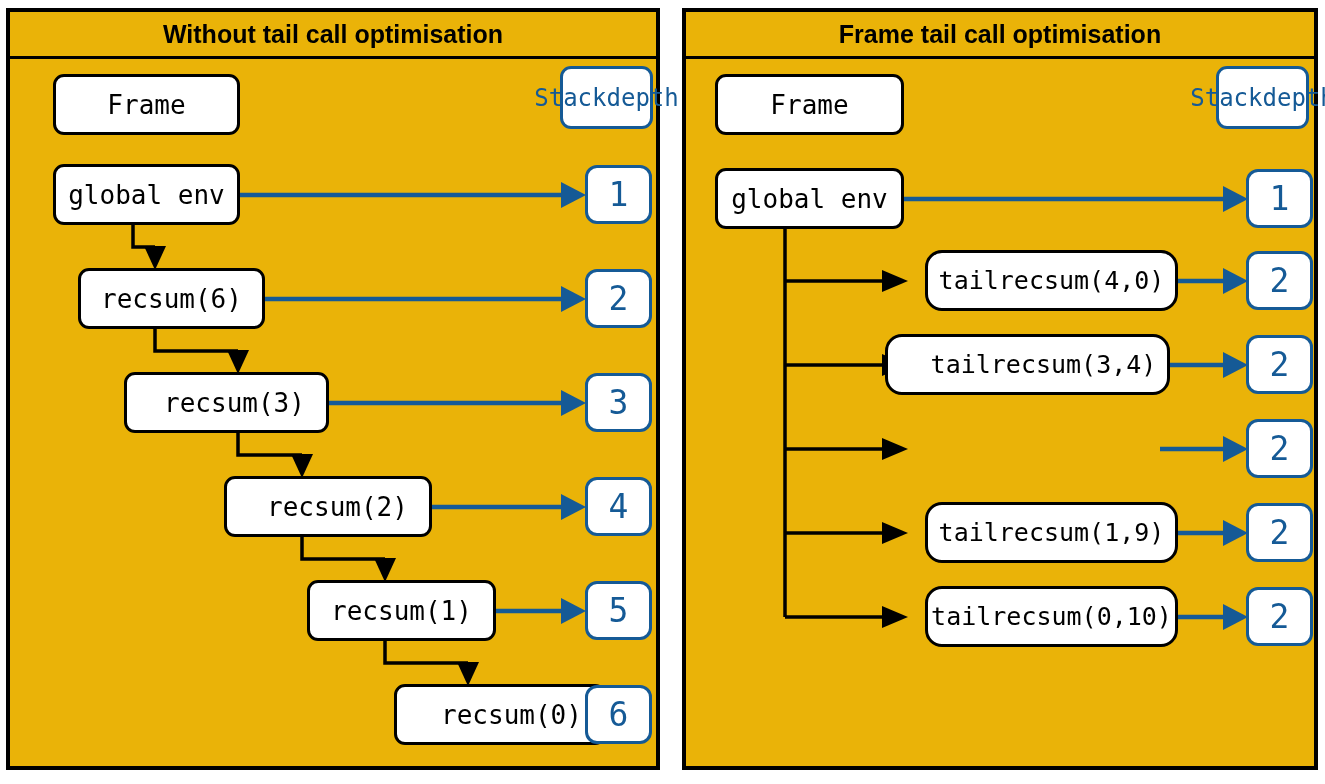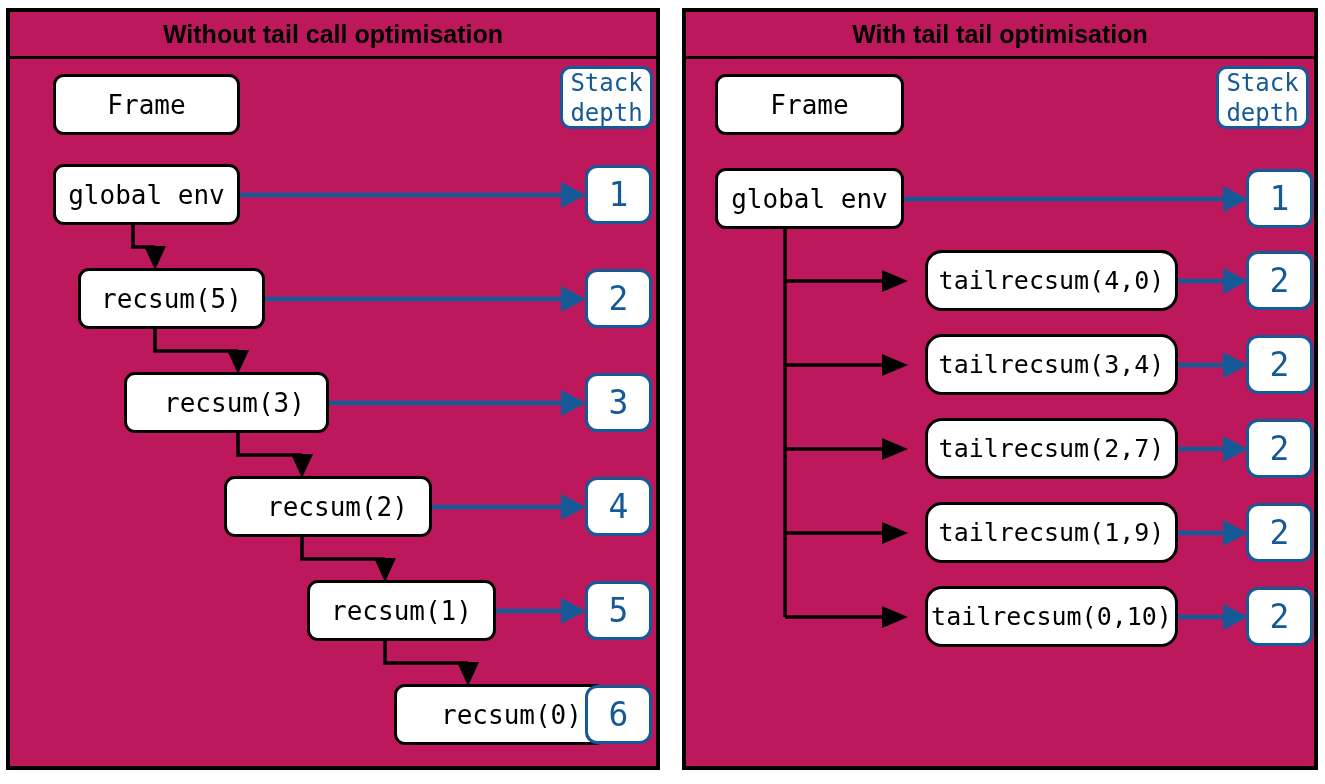--- a/index.html
+++ b/index.html
@@ -1,21 +1,21 @@
 <!DOCTYPE html>
 <html style="--blue: #155a96;"><head>
 <meta charset="utf-8">
 <style>
   html,body{margin:0;padding:0;background:#ffffff;}
   .stage{
     position:relative;width:1325px;height:784px;background:#ffffff;
     font-family:"DejaVu Sans Mono", monospace;overflow:hidden;
   }
   .panel{
-    position:absolute;top:8px;height:754px;background:#be185d;
+    position:absolute;top:8px;height:754px;background:#eab308;
     border:4px solid #000;
   }
   .panel-title{
     height:44px;line-height:44px;border-bottom:3px solid #000;
     text-align:center;font-family:"Liberation Sans", sans-serif;
     font-weight:bold;font-size:25px;color:#000;
   }
   .overlay{position:absolute;left:0;top:0;width:1325px;height:784px;z-index:5;pointer-events:none;}
   .fbox{
     position:absolute;z-index:10;height:55px;background:#fff;
@@ -26,21 +26,21 @@
   .fbox.small{font-size:25px;border-radius:17px;}
   .dbox{
     position:absolute;z-index:10;width:61px;height:53px;background:#fff;
     border:3.5px solid var(--blue);border-radius:12px;
     display:flex;align-items:center;justify-content:center;
     font-size:33px;color:var(--blue);
   }
   .sdbox{
     position:absolute;z-index:10;width:87px;height:57px;background:#fff;
     border:3.5px solid var(--blue);border-radius:11px;
-    display:flex;flex-direction:column;align-items:center;justify-content:center;
+    display:flex;flex-direction:row;align-items:center;justify-content:center;
     font-size:24px;line-height:30px;color:var(--blue);
   }
   .k{stroke:#000;stroke-width:3.5;fill:none;}
   .kf{fill:#000;stroke:none;}
   .b{stroke:var(--blue);stroke-width:4.5;fill:none;}
   .bf{fill:var(--blue);stroke:none;}
 </style>
 </head>
 <body>
 
@@ -109,47 +109,46 @@
     <div class="panel-title">Without tail call optimisation</div>
   </section>
 
   <div class="fbox" style="left:36px;top:74px;width:181px;">Frame</div>
   <div class="sdbox" style="left:560px;top:66px;">
     <span>Stack</span>
     <span>depth</span>
   </div>
 
   <div class="fbox" style="left:36px;top:164px;width:181px;">global env</div>
-  <div class="fbox" style="left:61px;top:268px;width:181px;">recsum(5)</div>
+  <div class="fbox" style="left:61px;top:268px;width:181px;">recsum(6)</div>
   <div class="fbox" style="left:107px;top:372px;width:183px;padding-left:16px;">recsum(3)</div>
   <div class="fbox" style="left:207px;top:476px;width:183px;padding-left:19px;">recsum(2)</div>
   <div class="fbox" style="left:290px;top:580px;width:183px;">recsum(1)</div>
   <div class="fbox" style="left:377px;top:684px;width:183px;padding-left:23px;">recsum(0)</div>
 
   <div class="dbox" style="left:585px;top:165px;">1</div>
   <div class="dbox" style="left:585px;top:269px;">2</div>
   <div class="dbox" style="left:585px;top:373px;">3</div>
   <div class="dbox" style="left:585px;top:477px;">4</div>
   <div class="dbox" style="left:585px;top:581px;">5</div>
   <div class="dbox" style="left:585px;top:685px;">6</div>
 
   <section class="panel" style="left:682px;width:628px;">
-    <div class="panel-title">With tail tail optimisation</div>
+    <div class="panel-title">Frame tail call optimisation</div>
   </section>
 
   <div class="fbox" style="left:698px;top:74px;width:183px;">Frame</div>
   <div class="sdbox" style="left:1216px;top:66px;">
     <span>Stack</span>
     <span>depth</span>
   </div>
 
   <div class="fbox" style="left:698px;top:168px;width:183px;">global env</div>
   <div class="fbox small" style="left:908px;top:250px;width:247px;">tailrecsum(4,0)</div>
-  <div class="fbox small" style="left:908px;top:334px;width:247px;">tailrecsum(3,4)</div>
-  <div class="fbox small" style="left:908px;top:418px;width:247px;">tailrecsum(2,7)</div>
+  <div class="fbox small" style="left:868px;top:334px;width:247px;padding-left:32px;">tailrecsum(3,4)</div>
   <div class="fbox small" style="left:908px;top:502px;width:247px;">tailrecsum(1,9)</div>
   <div class="fbox small" style="left:908px;top:586px;width:247px;">tailrecsum(0,10)</div>
 
   <div class="dbox" style="left:1246px;top:169px;">1</div>
   <div class="dbox" style="left:1246px;top:251px;">2</div>
   <div class="dbox" style="left:1246px;top:335px;">2</div>
   <div class="dbox" style="left:1246px;top:419px;">2</div>
   <div class="dbox" style="left:1246px;top:503px;">2</div>
   <div class="dbox" style="left:1246px;top:587px;">2</div>
 

